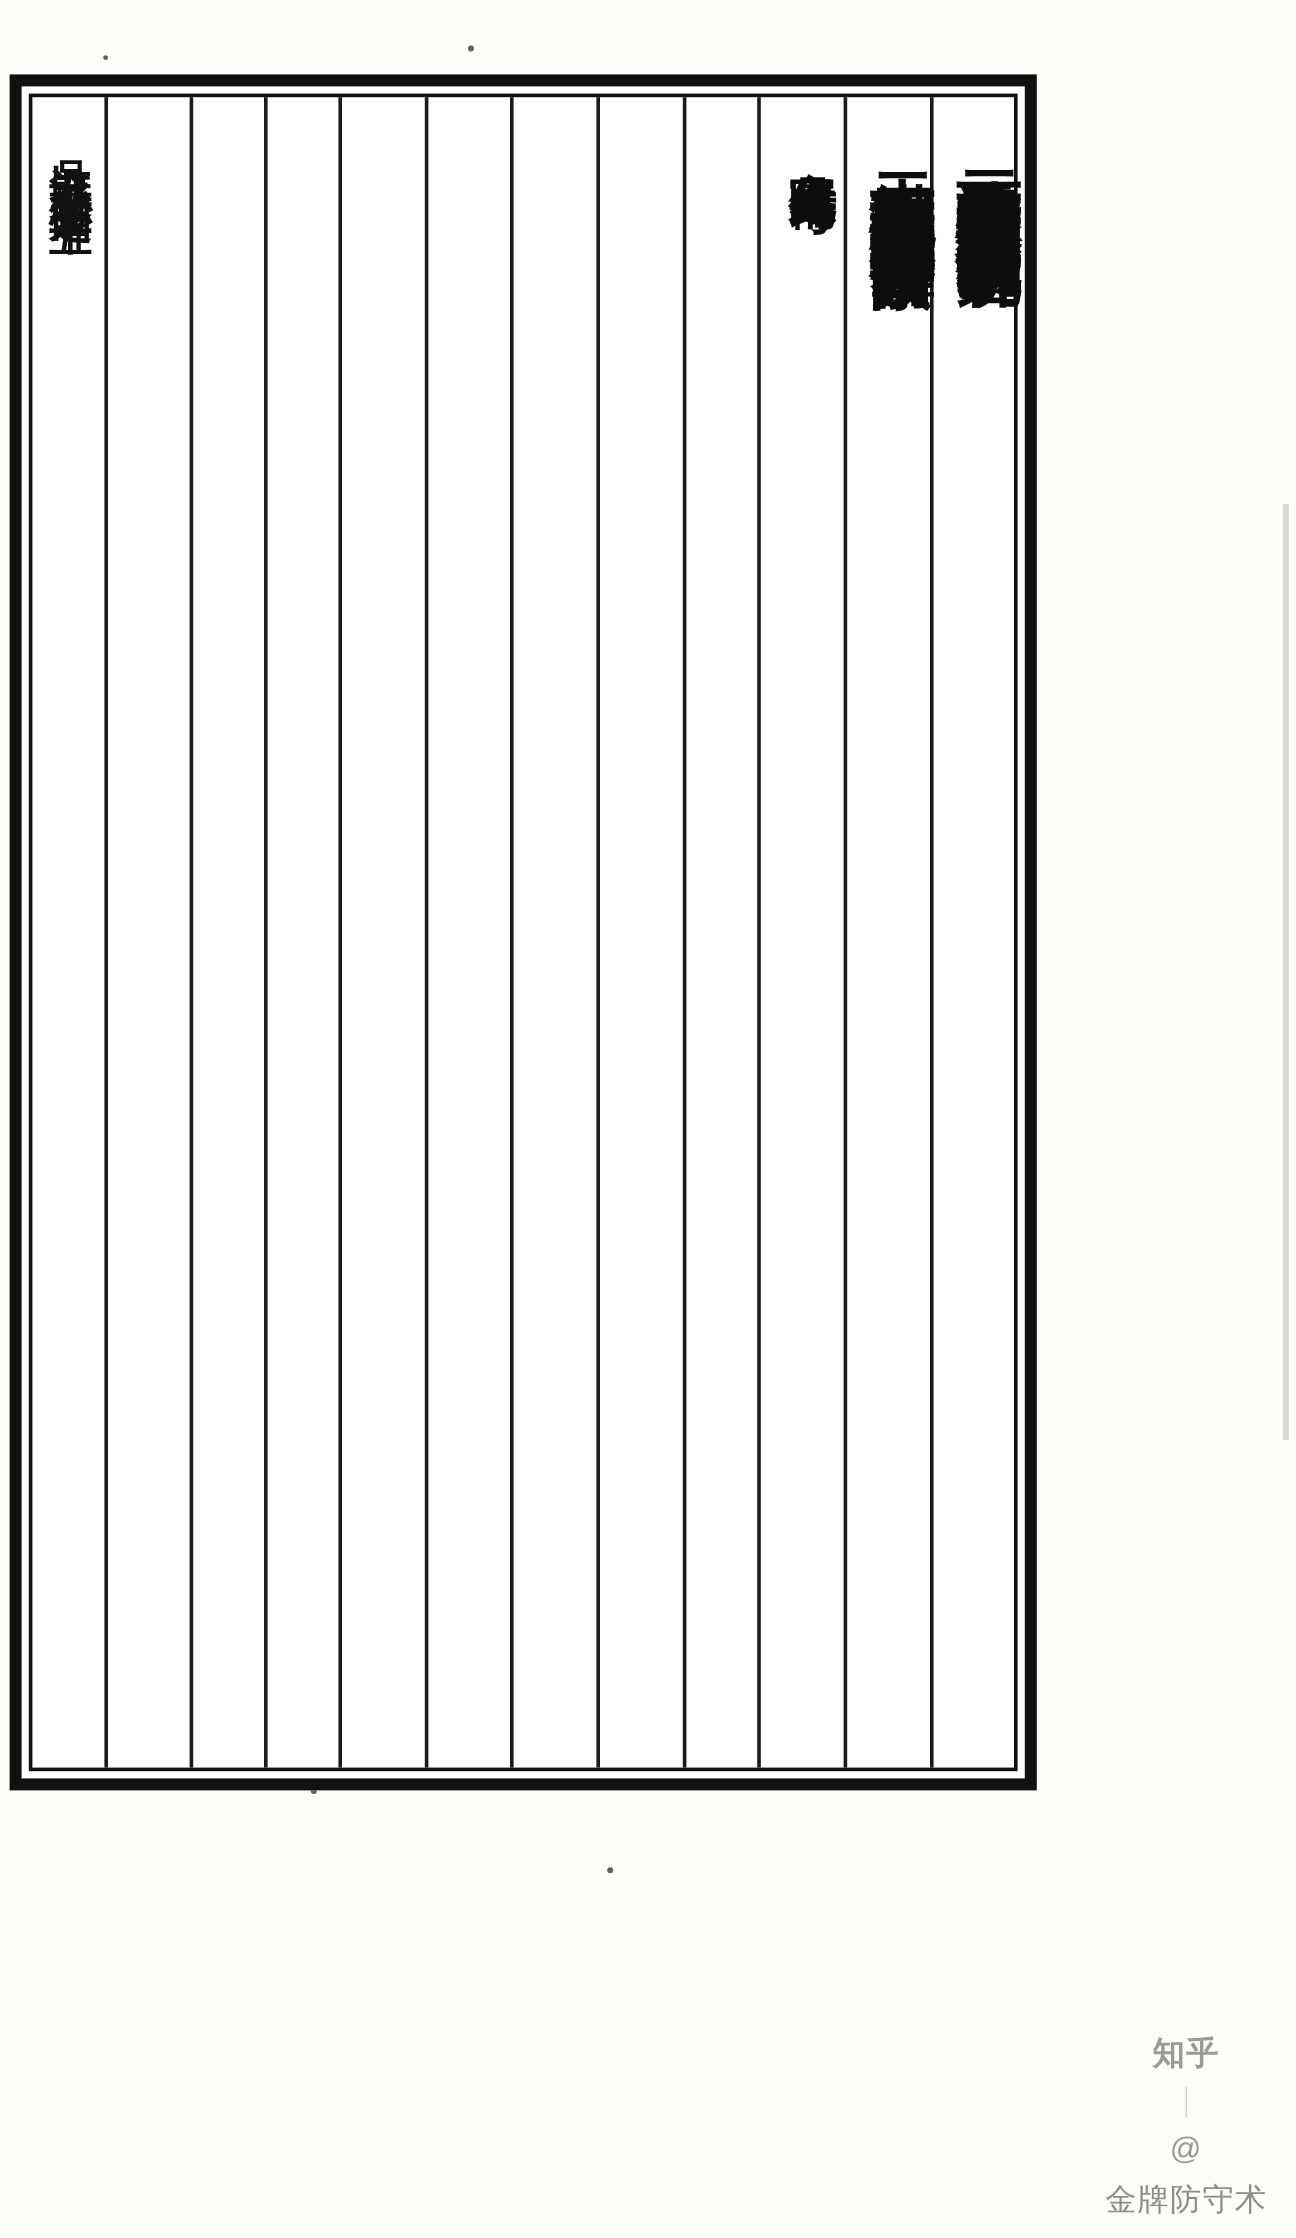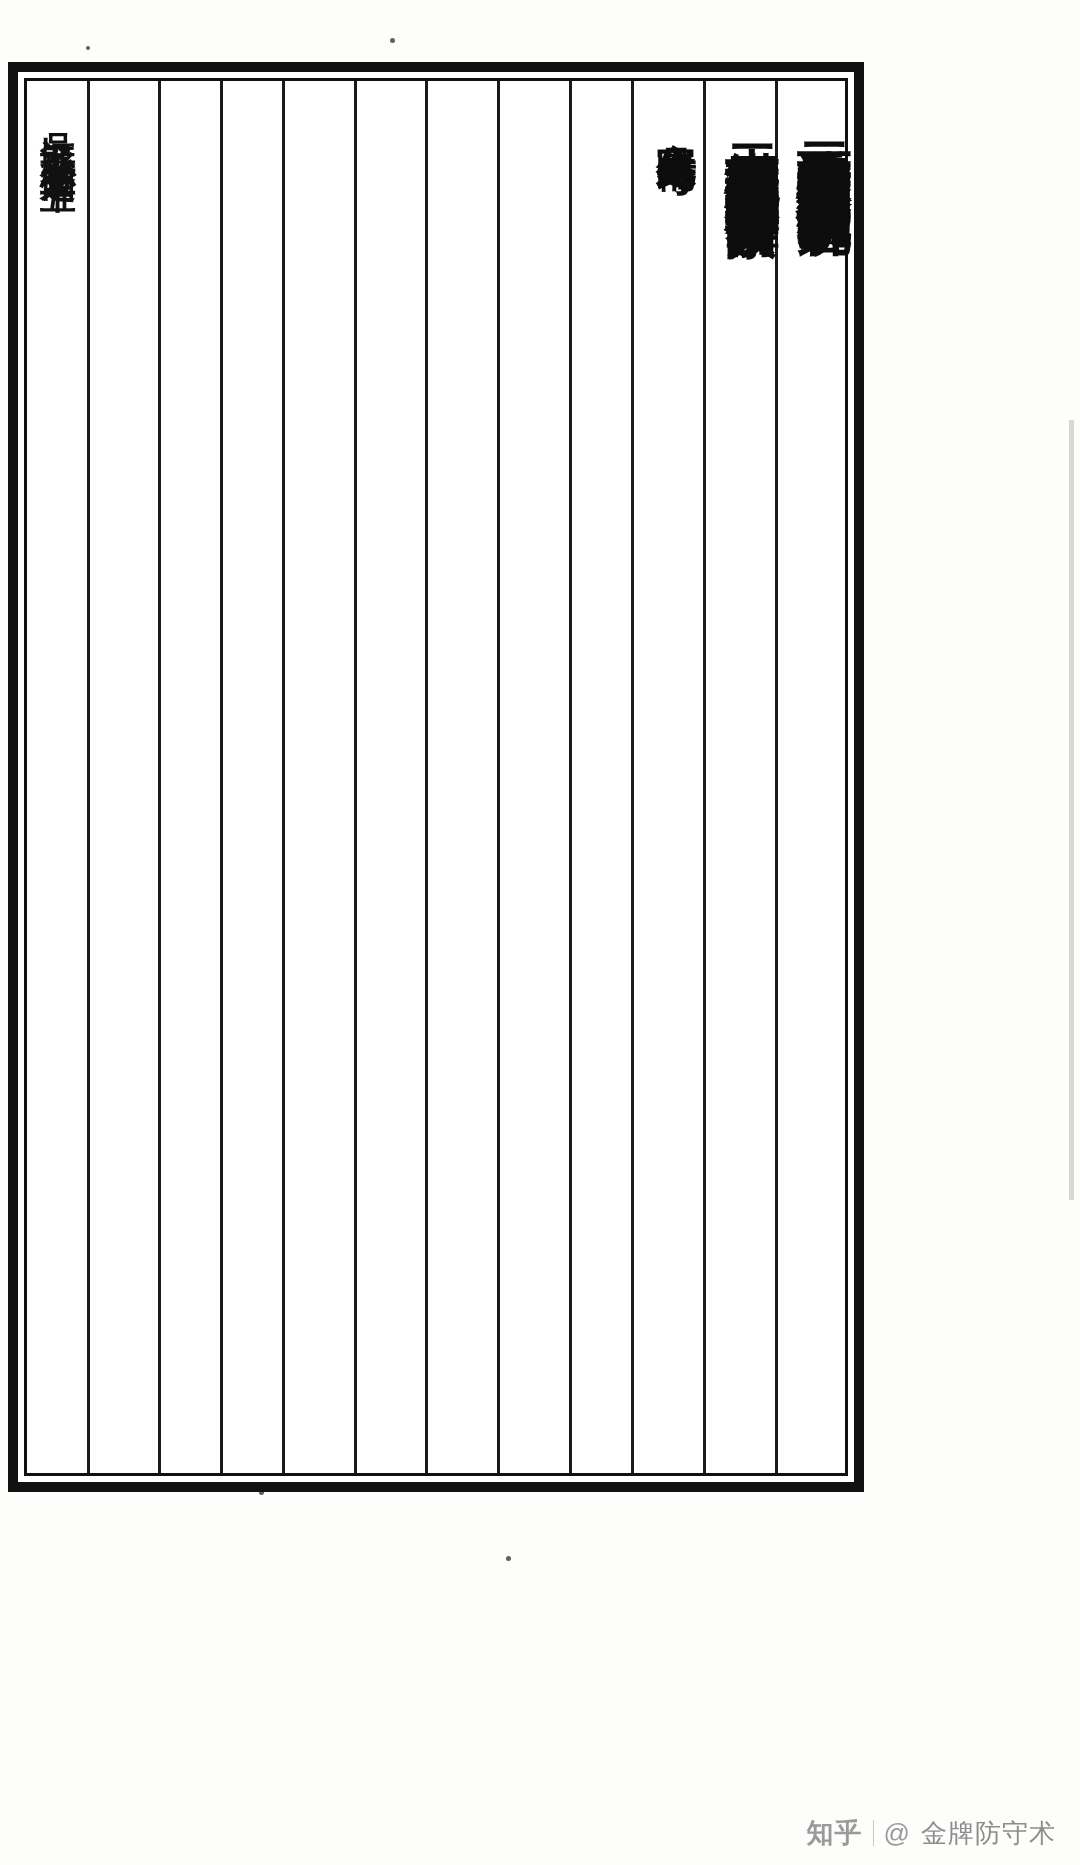--- a/index.html
+++ b/index.html
@@ -115,20 +115,21 @@
     position: absolute;
     right: 24px;
     bottom: 14px;
     display: flex;
     align-items: center;
     gap: 10px;
     color: #8d8d8d;
     font-family: "Liberation Sans", sans-serif;
     font-size: 26px;
     letter-spacing: 1px;
+    flex-direction: column;
   }
   #watermark .zh-logo {
     font-weight: 700;
     color: #9a9a9a;
     font-size: 27px;
   }
   #watermark .at {
     color: #9a9a9a;
     font-size: 26px;
   }

